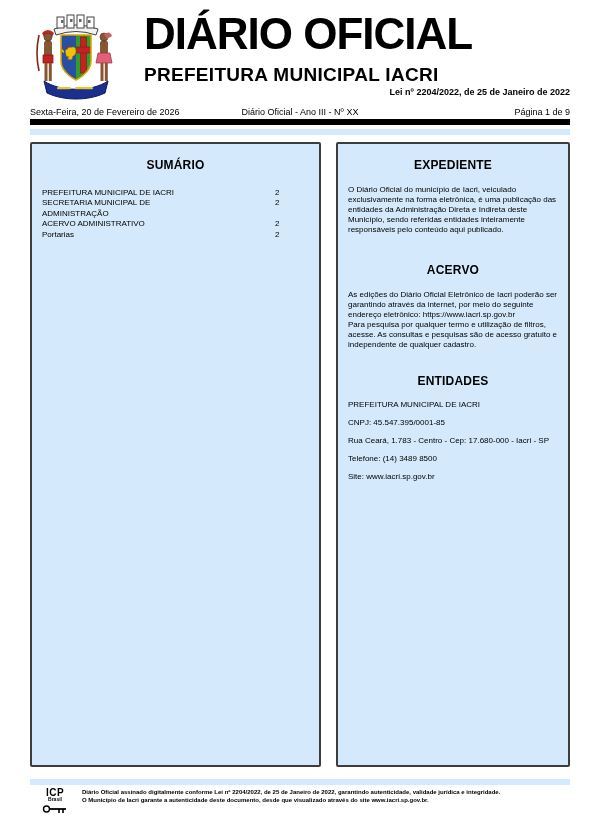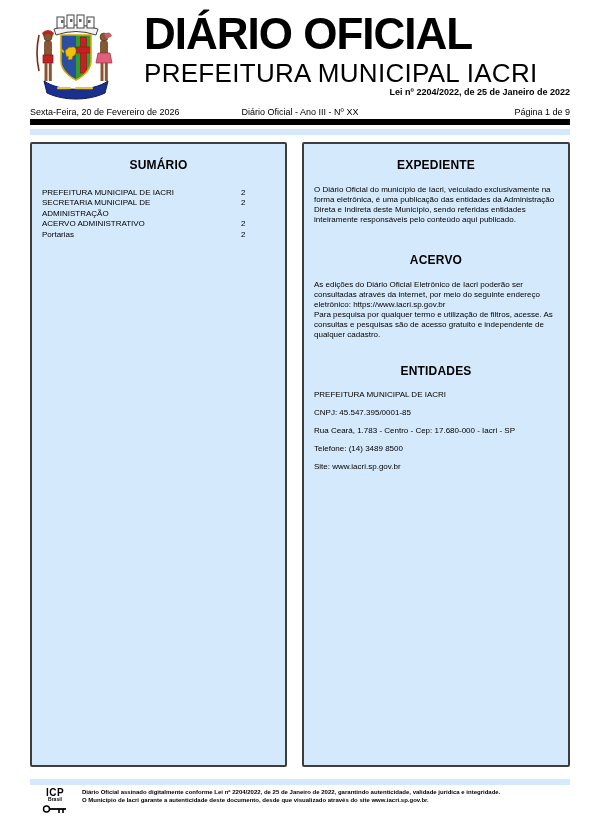--- a/index.html
+++ b/index.html
@@ -6,35 +6,35 @@
   html,body { background:#ffffff; }
   body { width:600px; height:825px; font-family:"Liberation Sans", sans-serif; color:#000; position:relative; overflow:hidden; }
 
   .page { width:600px; height:825px; position:relative; background:#fff;border-radius:22px; }
 
   
   .header { position:relative; height:104px; }
   .crest { position:absolute; left:30px; top:7px; width:92px; height:94px; }
   .masthead { position:absolute; left:144px; top:12px; }
   .masthead h1 { font-size:44px; font-weight:700; line-height:1.0; letter-spacing:-1px; white-space:nowrap; }
-  .masthead h2 { font-size:26px; font-weight:400; letter-spacing:0.3px; margin-top:2px; white-space:nowrap; }
+  .masthead h2 { font-size:19px; font-weight:700; letter-spacing:0.3px; margin-top:8px; white-space:nowrap; }
   .law-ref { position:absolute; right:30px; top:87px; font-size:9px; font-weight:700;text-align:right; }
 
   
   .urlbar { margin:2px 30px 0; background:var(--blue); text-align:center; font-size:8.5px; padding:2px 0 1px; }
   .daterow { margin:0 30px; display:flex; align-items:center; font-size:9px; padding:3px 0 2px; border-bottom:6px solid #000000; }
   .daterow .cell-left  { flex:1; text-align:left; }
   .daterow .cell-mid   { flex:1.1; text-align:center; }
   .daterow .cell-right { flex:1; text-align:right; }
   .bluerule { margin:4px 30px 0; height:6px; background:var(--blue); }
 
   
   .columns { margin:7px 30px 0; display:flex; gap:15px; height:625px; }
   .panel { background:var(--blue); border:2px solid #3d3d3d; border-radius:2px; padding:8px 8px; overflow:hidden; }
-  .panel-left  { width:257px; }
+  .panel-left  { width:291px; }
   .panel-right { flex:1; }
   .panel h3 { font-size:12px; font-weight:700; text-align:center; margin-top:6px; letter-spacing:0.2px; }
 
   .sum-list { margin:16px 2px 0; }
   .sum-item { display:flex; justify-content:space-between; align-items:flex-start; font-size:8px; line-height:1.3; }
   .sum-label { max-width:160px; }
   .sum-page { width:34px; flex:none; }
 
   .panel-right p { font-size:8px; line-height:1.25; margin:0 2px; }
   .panel-right .lead { margin-top:13px; }
@@ -159,21 +159,21 @@
           <span class="sum-page">2</span>
         </div>
       </div>
     </div>
 
     <div class="panel panel-right">
       <h3>EXPEDIENTE</h3>
       <p class="lead">O Diário Oficial do município de Iacri, veiculado exclusivamente na forma eletrônica, é uma publicação das entidades da Administração Direta e Indireta deste Município, sendo referidas entidades inteiramente responsáveis pelo conteúdo aqui publicado.</p>
 
       <h3 class="h-acervo">ACERVO</h3>
-      <p class="lead">As edições do Diário Oficial Eletrônico de Iacri poderão ser consultadas através da internet, por meio do seguinte endereço eletrônico: https://www.iacri.sp.gov.br</p>
+      <p class="lead">As edições do Diário Oficial Eletrônico de Iacri poderão ser garantindo através da internet, por meio do seguinte endereço eletrônico: https://www.iacri.sp.gov.br</p>
       <p>Para pesquisa por qualquer termo e utilização de filtros, acesse. As consultas e pesquisas são de acesso gratuito e independente de qualquer cadastro.</p>
 
       <h3 class="h-entidades">ENTIDADES</h3>
       <div class="ent-list">
         <div class="ent-line">PREFEITURA MUNICIPAL DE IACRI</div>
         <div class="ent-line">CNPJ: 45.547.395/0001-85</div>
         <div class="ent-line">Rua Ceará, 1.783 - Centro - Cep: 17.680-000 - Iacri - SP</div>
         <div class="ent-line">Telefone: (14) 3489 8500</div>
         <div class="ent-line">Site: www.iacri.sp.gov.br</div>
       </div>

